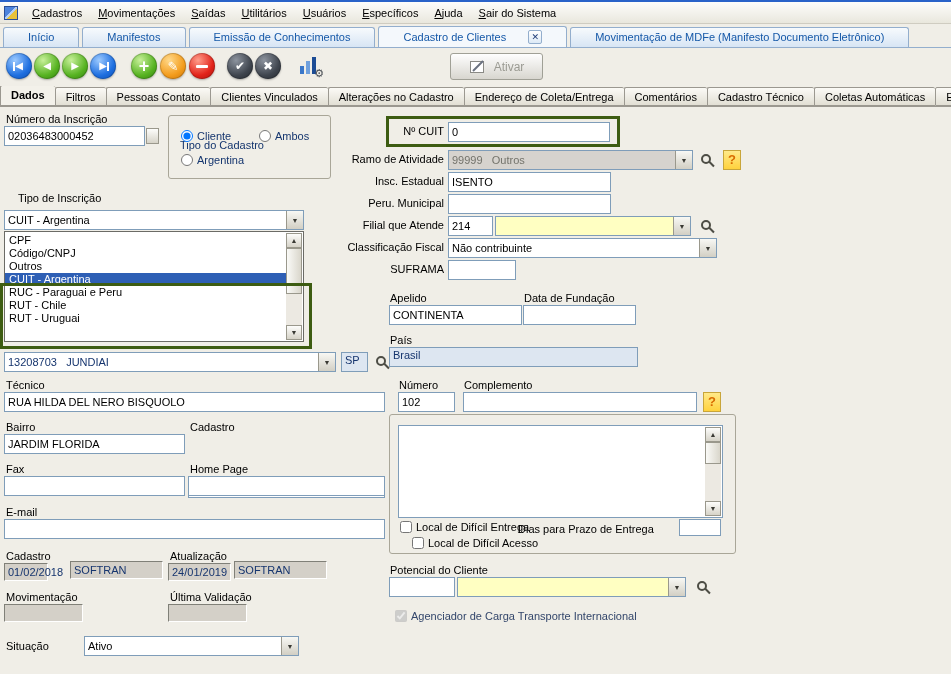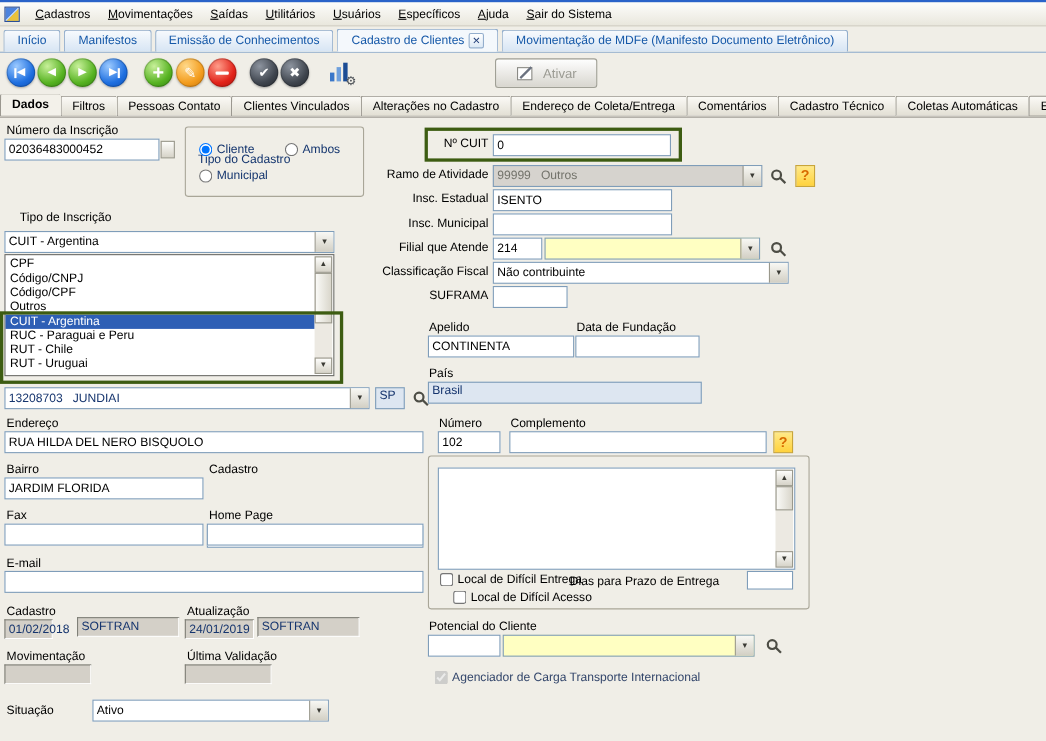--- a/index.html
+++ b/index.html
@@ -14,24 +14,24 @@
              display:flex; align-items:center; padding-left:4px; }
   .app-icon { width:14px; height:14px; margin-right:6px; border:1px solid #2a4f97;
               background:linear-gradient(135deg,#4d84dd 45%,#b6d0f2 45%,#b6d0f2 55%,#e8c23a 55%); }
   .menu-item { display:inline-block; padding:2px 8px; white-space:nowrap; cursor:default; }
   .menu-item::first-letter { text-decoration:underline; }
 
   
   .tabrow { position:absolute; top:26px; left:0; right:0; height:22px;
             display:flex; align-items:flex-end; gap:3px; padding-left:3px;
             border-bottom:1px solid #93aecd; }
-  .tab { height:20px; line-height:18px; padding:0 12px; color:#1558a8;
+  .tab { height:20px; line-height:18px; padding:0 24px; color:#1558a8;
          background:linear-gradient(#f7fafd,#d7e5f4); border:1px solid #93aecd;
          border-bottom:none; border-radius:3px 3px 0 0; white-space:nowrap; }
-  .tab.active { background:#f4f8fc; display:flex; align-items:center; gap:4px; height:21px; }
+  .tab.active { background:#f4f8fc; display:flex; align-items:center; gap:22px; height:21px; }
   .tab-close { width:14px; height:14px; line-height:12px; text-align:center; font-size:9px;
                color:#23407a; border:1px solid #93aecd; border-radius:2px;
                background:linear-gradient(#ffffff,#dce9f6); }
 
   
   .toolbar { position:absolute; top:49px; left:0; right:0; height:37px; }
   .cb { position:absolute; top:4px; width:26px; height:26px; border-radius:50%;
         display:flex; align-items:center; justify-content:center; color:#fff;
         box-shadow:inset 0 0 0 1px rgba(0,0,0,.18), 0 1px 2px rgba(0,0,0,.3); }
   .cb .tri { font-size:10px; line-height:1; }
@@ -205,34 +205,33 @@
       <label class="radio-row" style="left:12px;top:14px">
         <input type="radio" name="tc" checked="" style="">
         <span>Cliente</span>
       </label>
       <label class="radio-row" style="left:90px;top:14px">
         <input type="radio" name="tc" style="">
         <span>Ambos</span>
       </label>
       <label class="radio-row" style="left:12px;top:38px">
         <input type="radio" name="tc" style="">
-        <span>Municipal</span>
+        <span>Argentina</span>
       </label>
     </div>
 
     <span class="lbl" style="left:18px;top:85px">Tipo de Inscrição</span>
     <div class="combo" style="left:4px;top:103px;width:300px">
       <span class="txt">CUIT - Argentina</span>
       <span class="arrow"></span>
     </div>
 
     <div class="dropdown" style="left:4px;top:124px;width:300px;height:111px">
       <div class="dd-item">CPF</div>
       <div class="dd-item">Código/CNPJ</div>
-      <div class="dd-item">Código/CPF</div>
       <div class="dd-item">Outros</div>
       <div class="dd-item selected">CUIT - Argentina</div>
       <div class="dd-item">RUC - Paraguai e Peru</div>
       <div class="dd-item">RUT - Chile</div>
       <div class="dd-item">RUT - Uruguai</div>
       <div class="vscroll">
         <span class="sb-btn sb-up" style="top:0"></span>
         <span class="sb-thumb" style="top:15px;height:46px"></span>
         <span class="sb-btn sb-down"></span>
       </div>
@@ -241,21 +240,21 @@
     <div class="combo ro-blue" style="left:4px;top:245px;width:332px">
       <span class="txt">
         <span>13208703</span>&nbsp;&nbsp;
         <span>JUNDIAI</span>
       </span>
       <span class="arrow"></span>
     </div>
     <div class="tf ro-blue" style="left:341px;top:245px;width:27px">SP</div>
     <span class="magnifier" style="left:376px;top:249px"></span>
 
-    <span class="lbl" style="left:6px;top:272px">Endereço</span>
+    <span class="lbl" style="left:6px;top:272px">Técnico</span>
     <input class="tf" style="left: 4px; top: 285px; width: 381px;" value="RUA HILDA DEL NERO BISQUOLO">
 
     <span class="lbl" style="left:6px;top:314px">Bairro</span>
     <input class="tf" style="left: 4px; top: 327px; width: 181px;" value="JARDIM FLORIDA">
     <span class="lbl" style="left:190px;top:314px">Cadastro</span>
     <input class="tf" style="left: 188px; top: 327px; width: 197px; margin-top: 44px;" value="1145836161">
 
     <span class="lbl" style="left:6px;top:356px">Fax</span>
     <input class="tf" style="left: 4px; top: 369px; width: 181px;" value="">
     <span class="lbl" style="left:190px;top:356px">Home Page</span>
@@ -292,21 +291,21 @@
         <span>Outros</span>
       </span>
       <span class="arrow"></span>
     </div>
     <span class="magnifier" style="left:701px;top:47px"></span>
     <span class="help-btn" style="left:723px;top:43px">?</span>
 
     <span class="lbl r" style="right:507px;top:68px">Insc. Estadual</span>
     <input class="tf" style="left: 448px; top: 65px; width: 163px;" value="ISENTO">
 
-    <span class="lbl r" style="right:507px;top:90px">Insc. Municipal</span>
+    <span class="lbl r" style="right:507px;top:90px">Peru. Municipal</span>
     <input class="tf" style="left: 448px; top: 87px; width: 163px;" value="">
 
     <span class="lbl r" style="right:507px;top:112px">Filial que Atende</span>
     <input class="tf" style="left: 448px; top: 109px; width: 45px;" value="214">
     <div class="combo yellow" style="left:495px;top:109px;width:196px">
       <span class="txt"></span>
       <span class="arrow"></span>
     </div>
     <span class="magnifier" style="left:701px;top:113px"></span>
 

